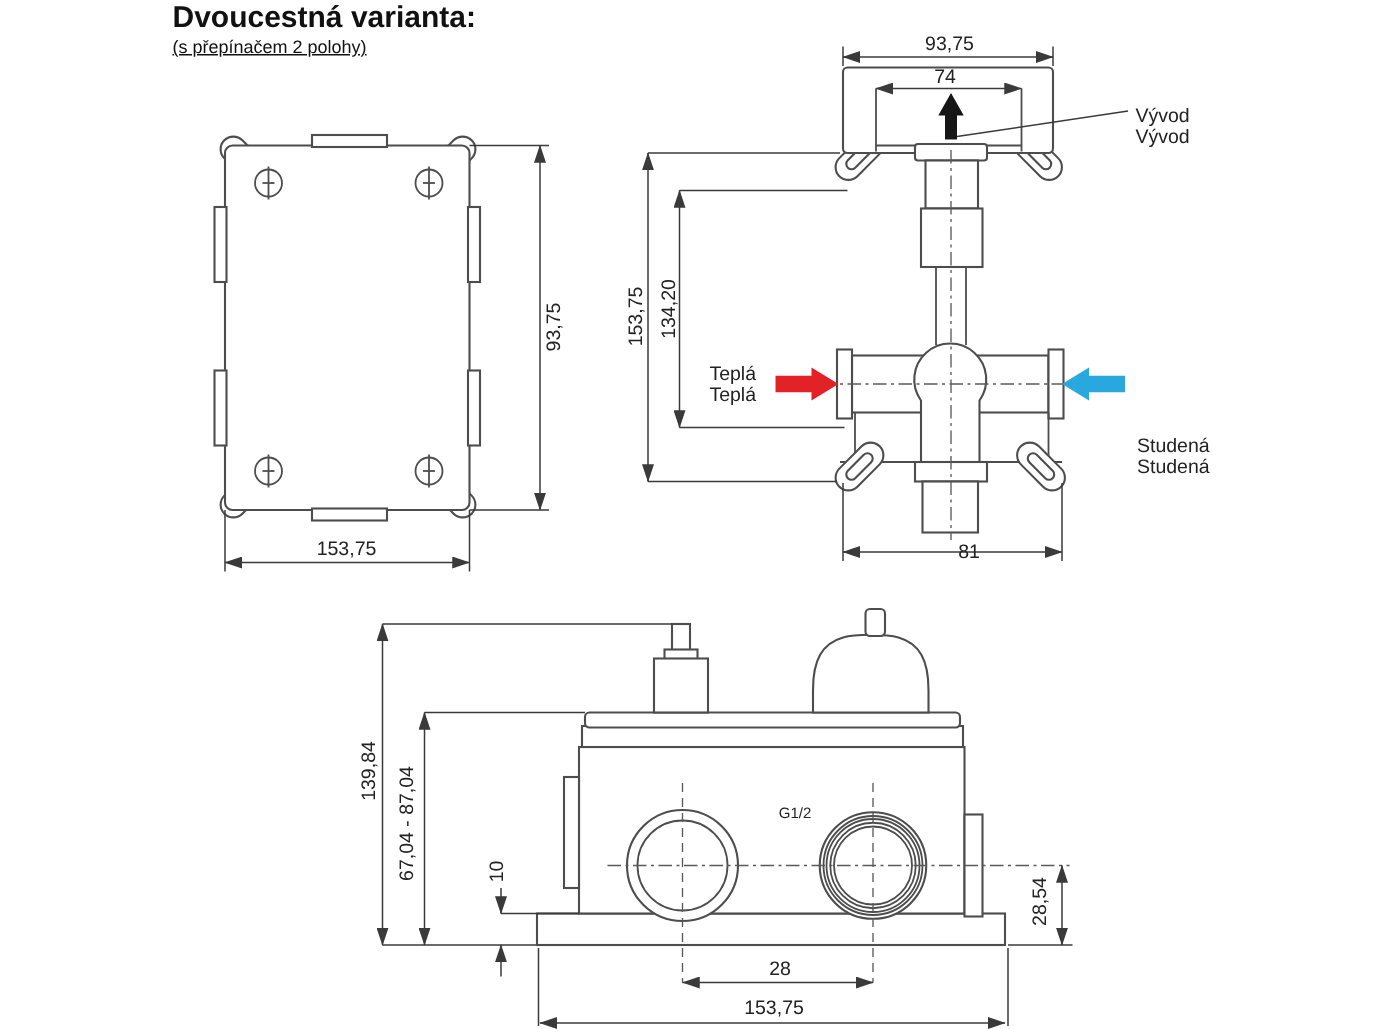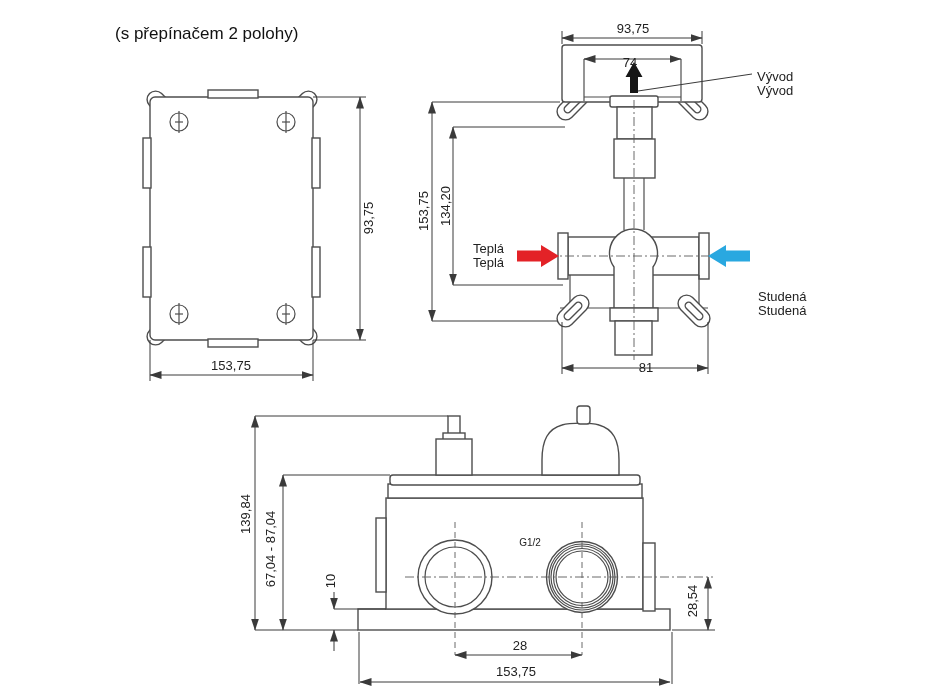--- a/index.html
+++ b/index.html
@@ -1,20 +1,20 @@
 <!DOCTYPE html>
 <html><head>
 <meta charset="utf-8">
 <style>
   html,body{margin:0;padding:0;background:#fff;}
   body{width:928px;height:686px;font-family:"Liberation Sans",sans-serif;}
   .stage{position:relative;width:928px;height:686px;overflow:hidden;background:#fff;}
   .stage svg{position:absolute;left:0;top:0;}
   .title{position:absolute;left:115px;top:1px;font-size:20px;font-weight:bold;color:#111;white-space:nowrap;}
-  .subtitle{position:absolute;left:115px;top:24px;font-size:17px;color:#111;white-space:nowrap;}
+  .subtitle{position:absolute;left:115px;top:24px;font-size:12px;color:#111;white-space:nowrap;text-decoration:underline;}
   .lbl{position:absolute;font-size:13px;color:#222;white-space:nowrap;line-height:13.5px;}
   .center{transform:translate(-50%,-50%);}
   .rot{transform:translate(-50%,-50%) rotate(-90deg);}
   .shape{fill:#fff;stroke:#4d4d4d;stroke-width:1.4;}
   .thin{fill:none;stroke:#4d4d4d;stroke-width:1.2;}
   .dim{stroke:#3a3a3a;stroke-width:1;fill:none;}
   .cl{stroke:#5a5a5a;stroke-width:0.9;fill:none;}
 </style>
 </head>
 <body>
@@ -143,27 +143,28 @@
         <line x1="672" y1="630" x2="715" y2="630"></line>
         <line x1="708" y1="577" x2="708" y2="630" marker-start="url(#arr)" marker-end="url(#arr)"></line>
         <line x1="455" y1="655" x2="582" y2="655" marker-start="url(#arr)" marker-end="url(#arr)"></line>
         <line x1="359" y1="632" x2="359" y2="684"></line>
         <line x1="672" y1="632" x2="672" y2="684"></line>
         <line x1="360" y1="682" x2="670" y2="682" marker-start="url(#arr)" marker-end="url(#arr)"></line>
       </g>
     </g>
   </svg>
 
+  <div class="title">Dvoucestná varianta:</div>
   <div class="subtitle">(s přepínačem 2 polohy)</div>
 
   <div class="lbl rot" style="left:369px;top:218px;">93,75</div>
   <div class="lbl center" style="left:231px;top:366px;">153,75</div>
 
   <div class="lbl center" style="left:633px;top:29px;">93,75</div>
-  <div class="lbl center" style="left:630px;top:51px;margin-top:12px;">74</div>
+  <div class="lbl center" style="left:630px;top:51px;">74</div>
   <div class="lbl rot" style="left:424px;top:211px;">153,75</div>
   <div class="lbl rot" style="left:446px;top:206px;">134,20</div>
   <div class="lbl center" style="left:634px;top:368px;margin-left:12px;">81</div>
 
   <div class="lbl" style="left:757px;top:70px;">
     <div>Vývod</div>
     <div>Vývod</div>
   </div>
   <div class="lbl" style="right:424px;top:242px;text-align:center;">
     <div>Teplá</div>

